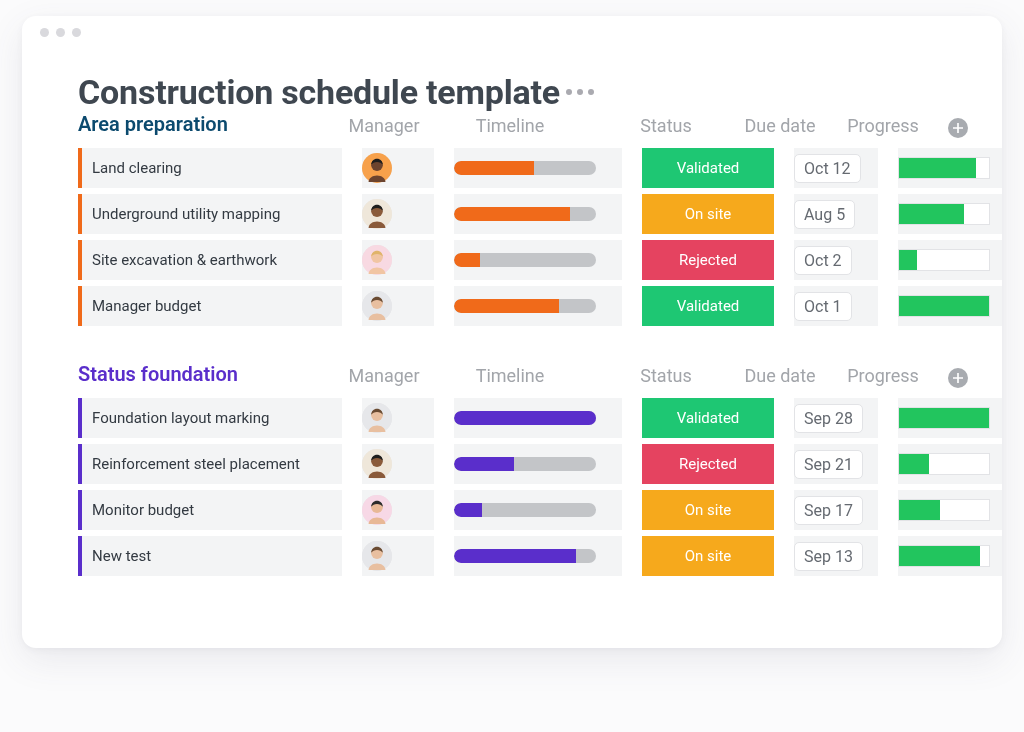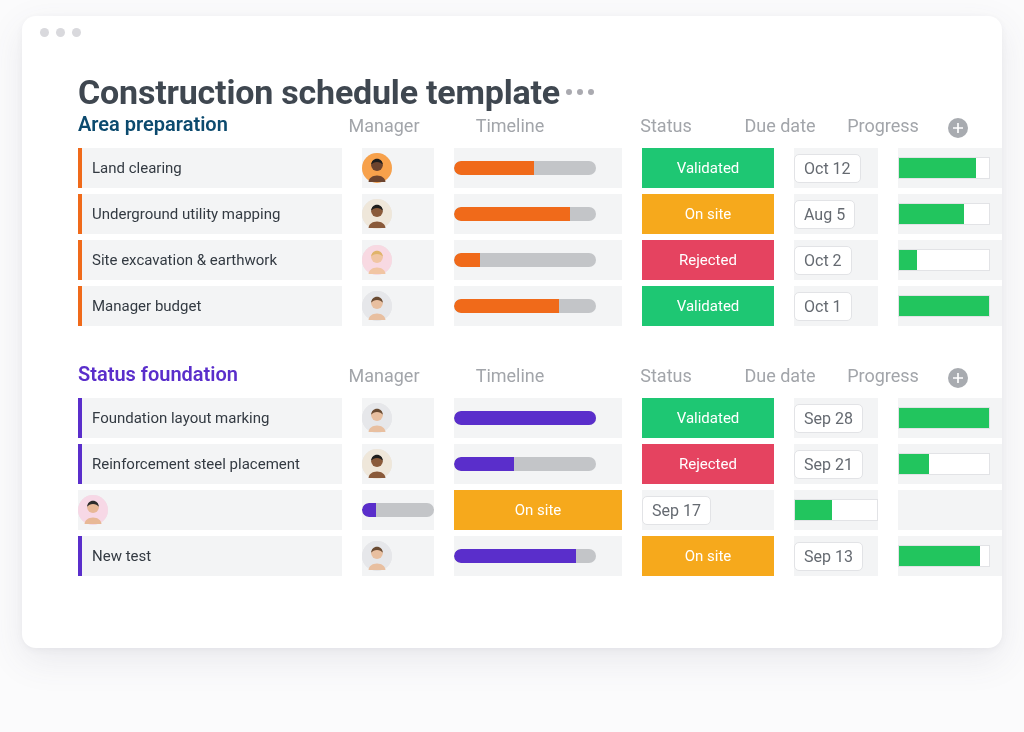--- a/index.html
+++ b/index.html
@@ -374,20 +374,21 @@
         <span class="due-pill">Sep 21</span>
       </div>
       <div class="cell">
         <div class="progress-box">
           <div class="progress-fill" style="width:33%"></div>
         </div>
       </div>
       <div class="cell spacer-cell"></div>
     </div>
     <div class="row" style="--accent:#5a2ecb">
+      <div class="cell name-cell">Monitor budget</div>
       <div class="cell">
         <span class="avatar"><svg viewBox="0 0 32 32" width="30" height="30">
     <circle cx="16" cy="16" r="16" fill="#f7d8e6"></circle>
     <path d="M16 24c-5 0-9 3-9 7h18c0-4-4-7-9-7z" fill="#e8b896"></path>
     <circle cx="16" cy="13" r="6.2" fill="#e8b896"></circle>
     <path d="M9.8 12.5c0-3.8 2.8-6.5 6.2-6.5s6.2 2.7 6.2 6.5c-1.2-1.8-3.5-3-6.2-3s-5 1.2-6.2 3z" fill="#2b2b2b"></path>
   </svg></span>
       </div>
       <div class="cell">
         <div class="track">

